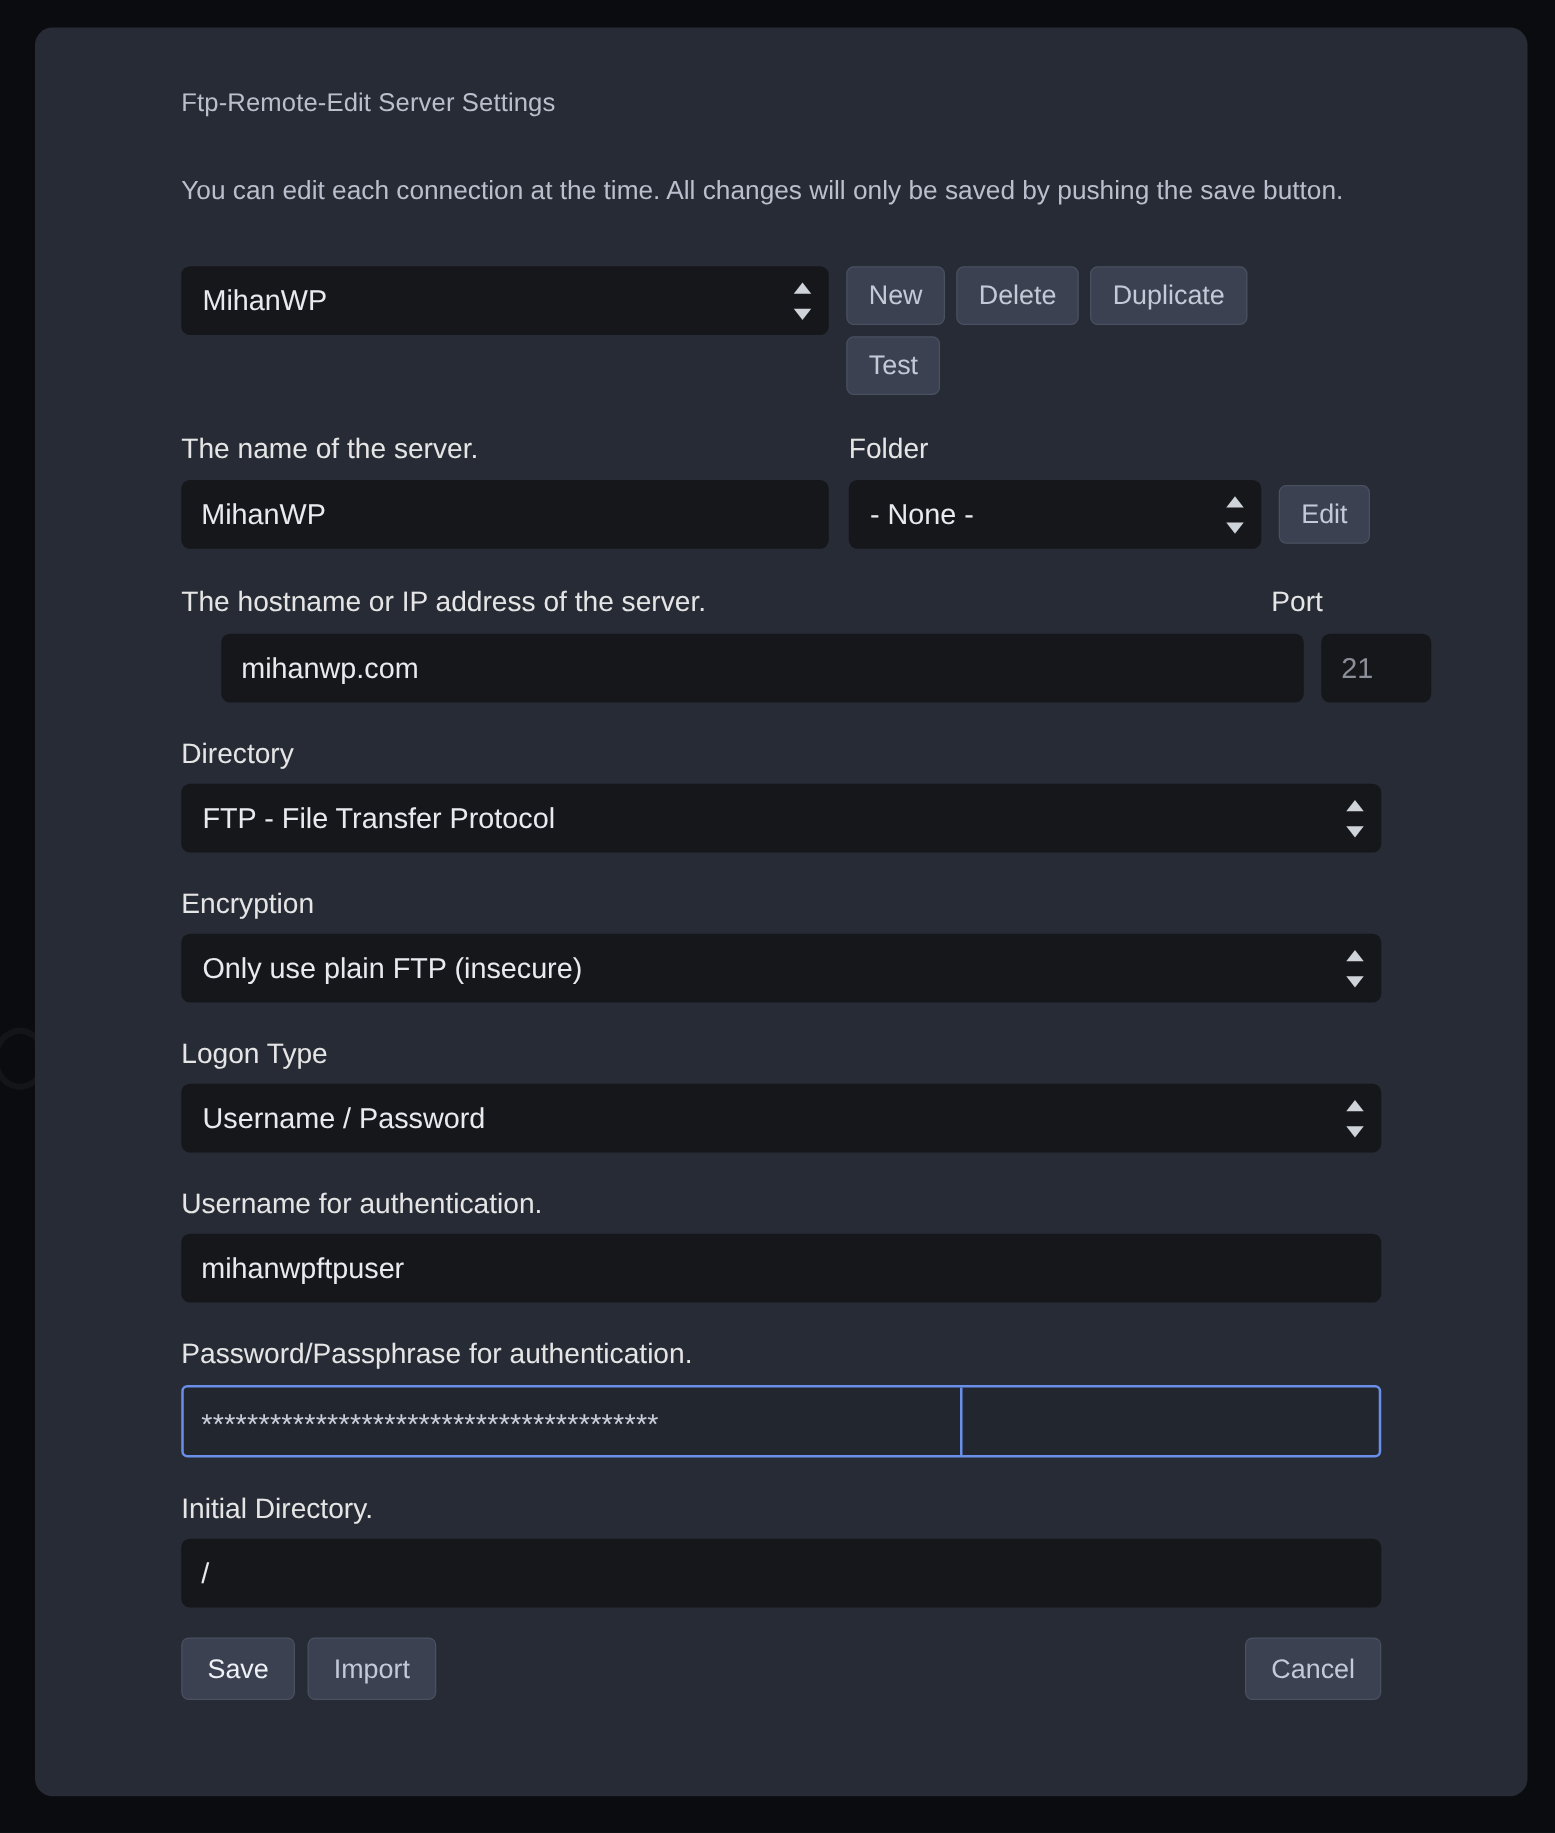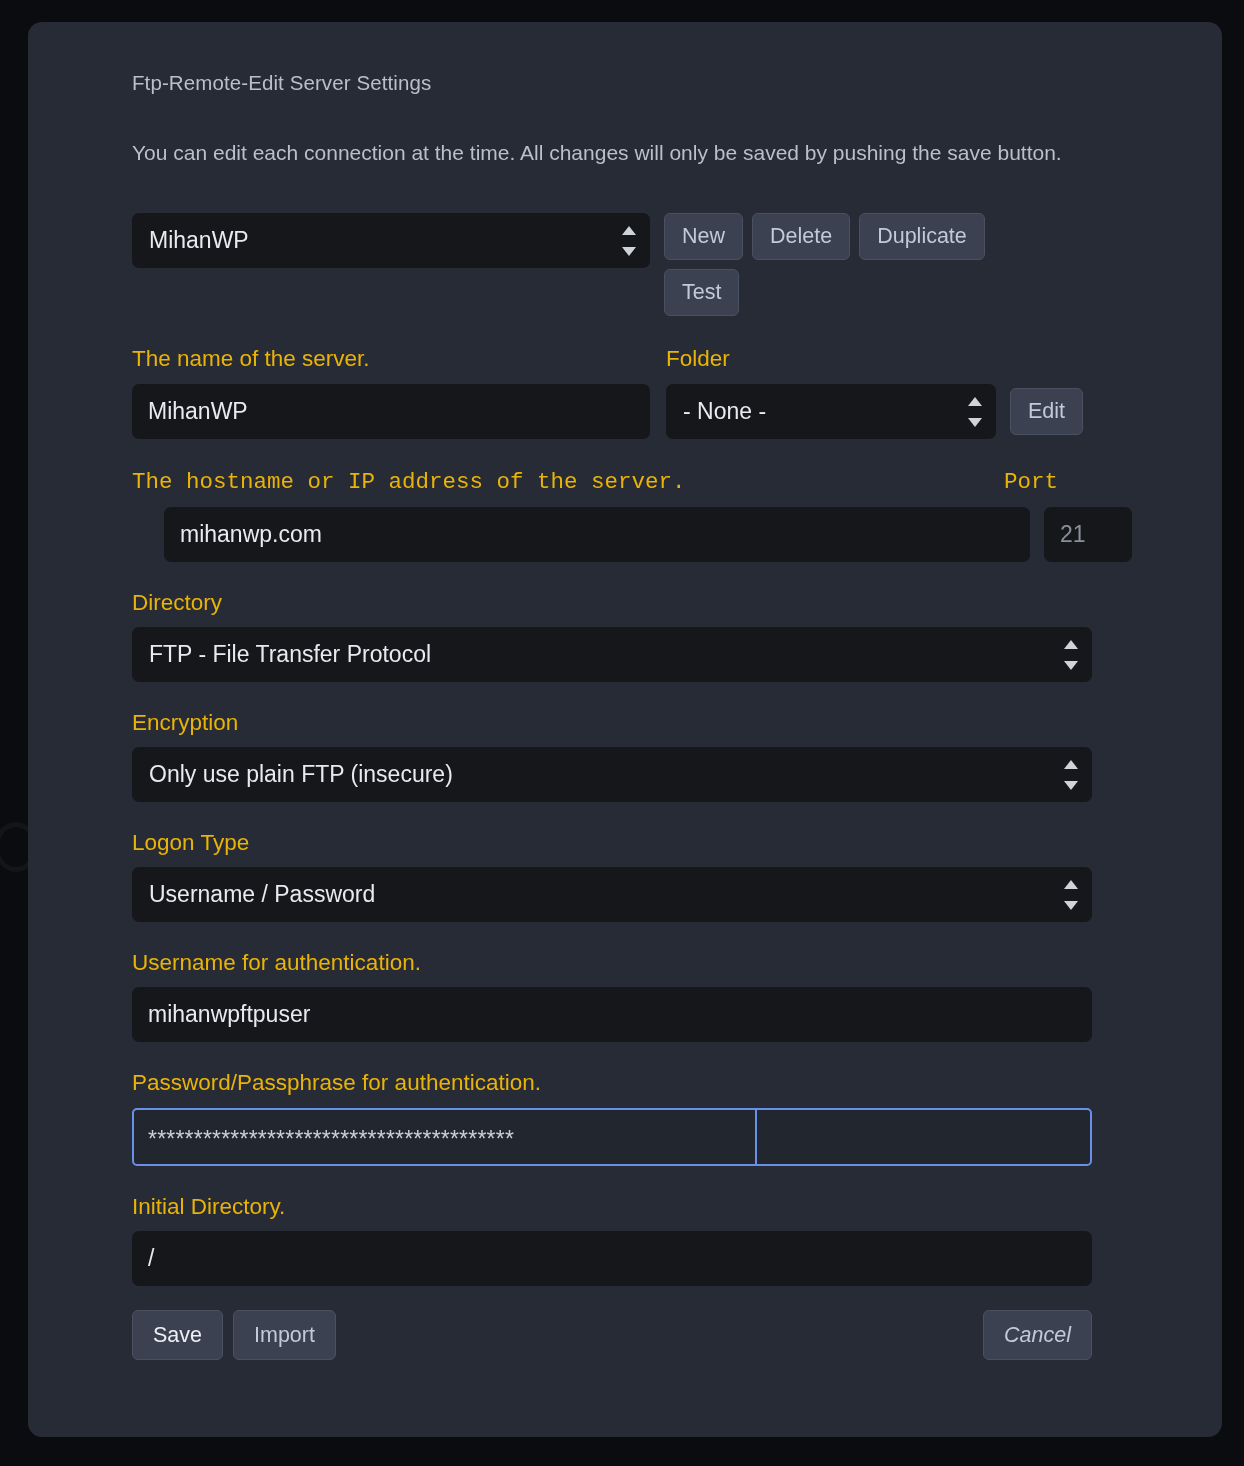--- a/index.html
+++ b/index.html
@@ -41,21 +41,21 @@
     left: 28px;
     top: 22px;
     width: 1194px;
     height: 1415px;
     background: #272b35;
     border-radius: 14px;
   }
 
   .content {
     position: absolute;
-    left: 104px;
+    left: 117px;
     top: 36px;
     width: 1000px;
   }
 
   .title {
     font-size: 20.5px;
     color: #b9bfcc;
     letter-spacing: 0.1px;
     margin: 0 0 0 0;
     padding-top: 10px;
@@ -65,21 +65,21 @@
   .intro {
     font-size: 21px;
     color: #b9bfcc;
     line-height: 37px;
     width: 940px;
     margin-top: 36px;
   }
 
   .label {
     font-size: 22.5px;
-    color: #eab308;
+    color: #e5e5e5;
     line-height: 30px;
     font-weight: 400;
   }
 
   
   .field {
     box-sizing: border-box;
     background: #16171a;
     border: none;
     border-radius: 7px;
@@ -177,21 +177,20 @@
     margin-top: 10px;
   }
   .name-input { width: 518px; }
   .folder-select { width: 330px; margin-left: 16px; }
   .edit-btn { margin-left: 14px; }
 
   
   .hostport-labels {
     display: flex;
     margin-top: 28px;
-    font-family: Liberation Mono, monospace;
   }
   .hostport-labels .l1 { width: 872px; }
 
   .hostport-fields {
     display: flex;
     align-items: center;
     margin-top: 10px;
   }
   .host-input { width: 866px; margin-left: 32px; }
   .port-input { width: 88px; margin-left: 14px; text-align: left; }
@@ -232,21 +231,21 @@
   .pw-right { flex: 1 1 auto; }
 
   
   .footer {
     display: flex;
     align-items: center;
     margin-top: 24px;
     width: 960px;
   }
   .footer-left { display: flex; gap: 10px; }
-  .footer-right { margin-left: auto; font-style: italic; }
+  .footer-right { margin-left: auto; }
   .btn.tall { height: 50px; line-height: 48px; padding: 0 20px; }
 </style>
 </head>
 <body>
 
 <div id="stage">
 
   <div class="bg-artifact"></div>
 
   <div class="panel">

